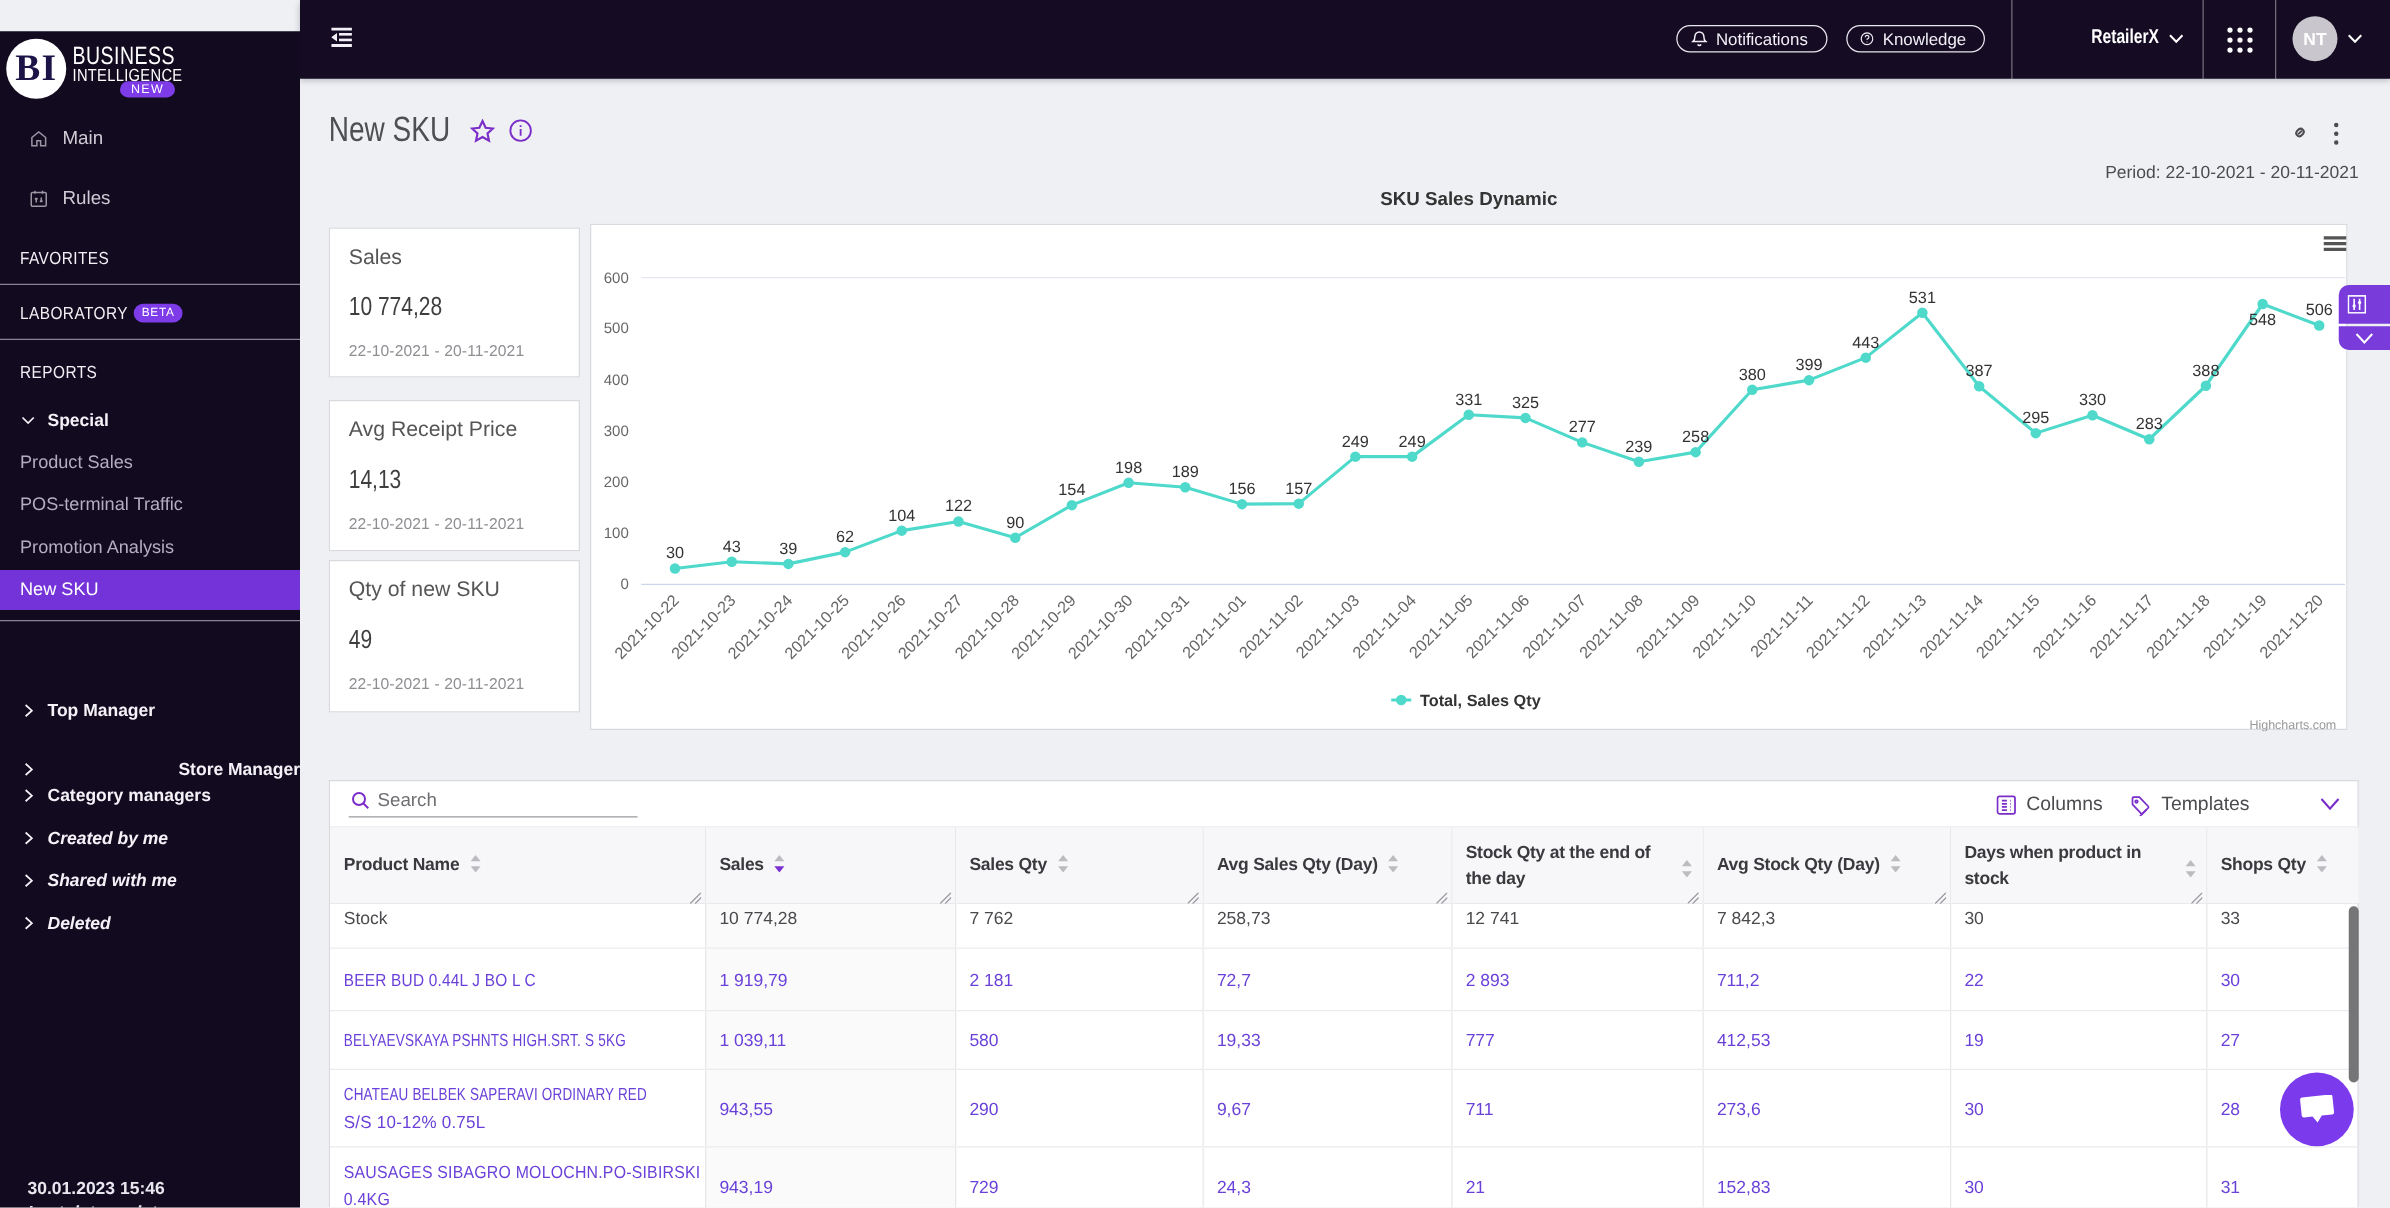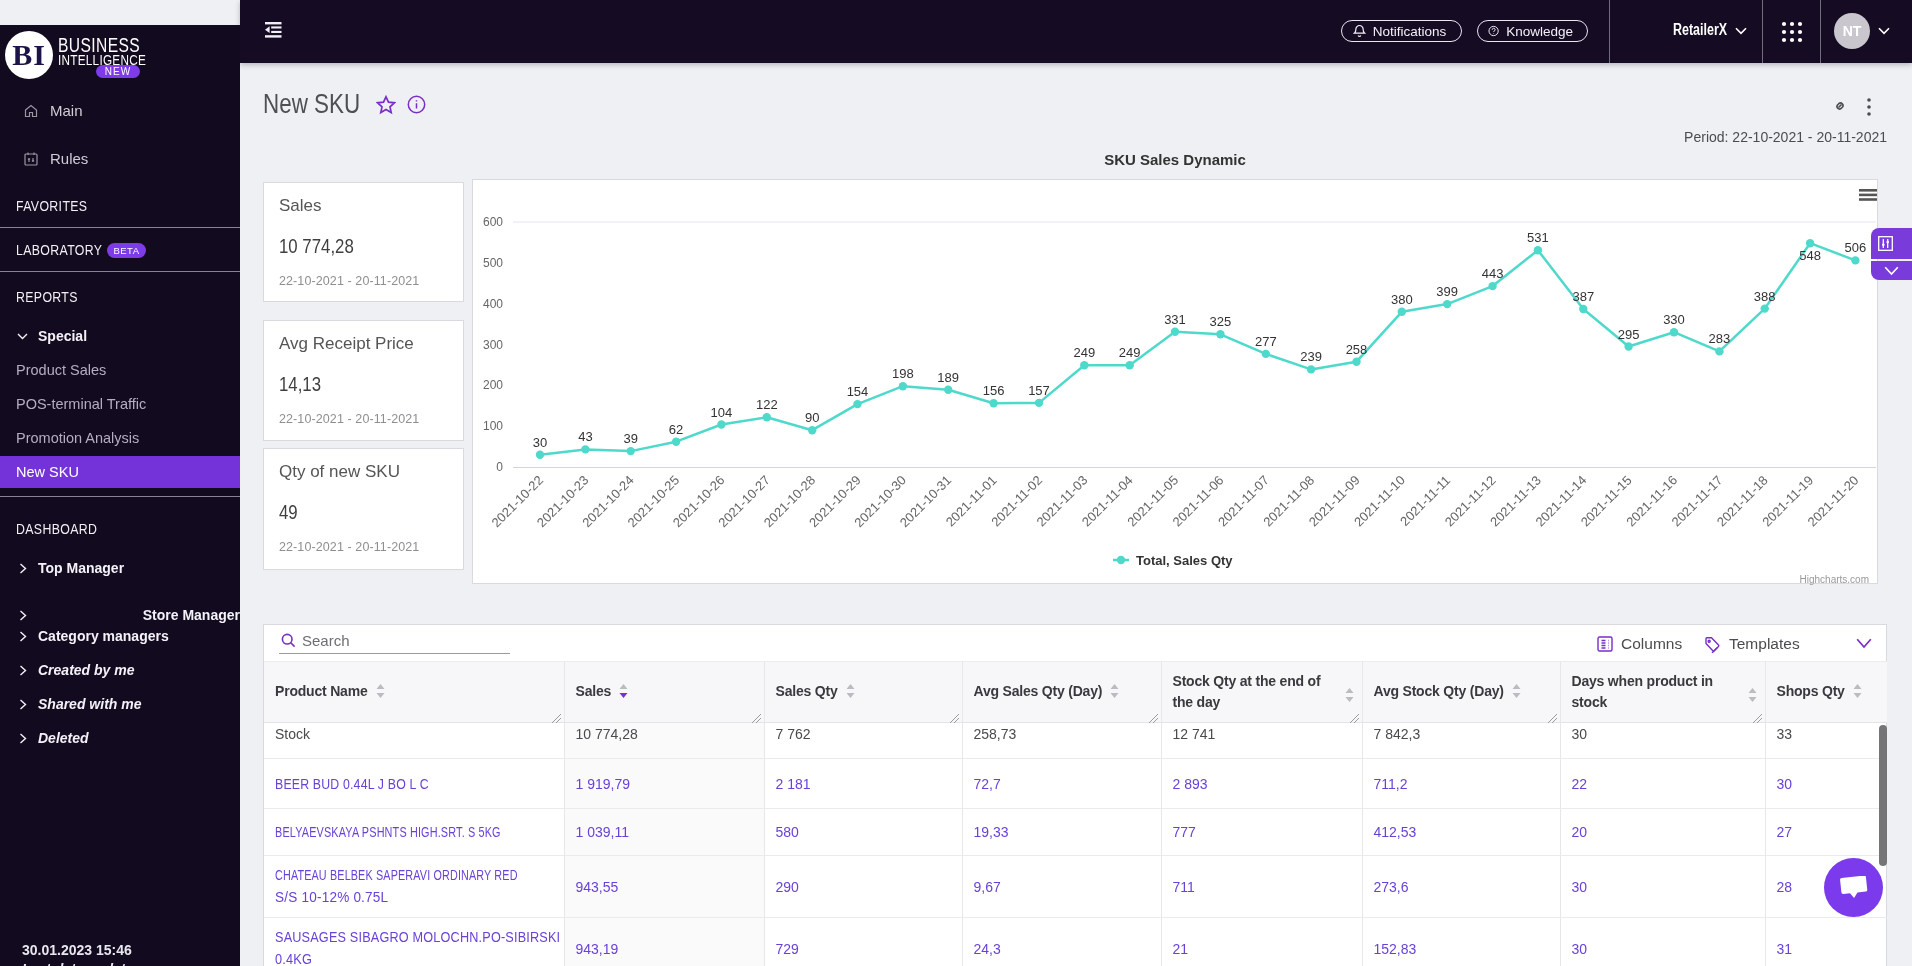--- a/index.html
+++ b/index.html
@@ -98,21 +98,20 @@
       <svg class="abs" style="left:17px;top:12px" width="11" height="8" viewBox="0 0 11 8" fill="none" stroke="#f4f2f8" stroke-width="1.4">
           <path d="M1 2 L5.5 6.5 L10 2"></path>
         </svg>
       <span style="margin-left:38px">Special</span>
     </div>
     <div class="side-item subitem" style="top:329px;"><span style="margin-left:16px">Product Sales</span></div>
     <div class="side-item subitem" style="top:363px;"><span style="margin-left:16px">POS-terminal Traffic</span></div>
     <div class="side-item subitem" style="top:397px;"><span style="margin-left:16px">Promotion Analysis</span></div>
     <div class="side-item" style="top:431px;background:#7433d9;color:#fff;font-size:14.5px;"><span style="margin-left:16px">New SKU</span></div>
     <div class="divider" style="top:471px"></div>
-    <div class="side-item sect" style="top:488px;"><span class="sx" style="margin-left:16px">DASHBOARD</span></div>
 
     <div class="side-item boldw" style="top:527px;"><svg class="abs" style="left:19px;top:11px" width="8" height="11" viewBox="0 0 8 11" fill="none" stroke="#f4f2f8" stroke-width="1.4">
           <path d="M1.5 1 L6.5 5.5 L1.5 10"></path>
         </svg><span style="margin-left:38px">Top Manager</span></div>
     <div class="side-item boldw" style="top:574px;text-align:right;"><svg class="abs" style="left:19px;top:11px" width="8" height="11" viewBox="0 0 8 11" fill="none" stroke="#f4f2f8" stroke-width="1.4">
           <path d="M1.5 1 L6.5 5.5 L1.5 10"></path>
         </svg><span style="margin-left:38px">Store Manager</span></div>
     <div class="side-item boldw" style="top:595px;"><svg class="abs" style="left:19px;top:11px" width="8" height="11" viewBox="0 0 8 11" fill="none" stroke="#f4f2f8" stroke-width="1.4">
           <path d="M1.5 1 L6.5 5.5 L1.5 10"></path>
         </svg><span style="margin-left:38px">Category managers</span></div>
@@ -439,21 +438,21 @@
             <td>22</td>
             <td>30</td>
           </tr>
       <tr style="height:47px;">
             <td style="white-space:nowrap"><span class="pname" style="transform:scaleX(.775)">BELYAEVSKAYA PSHNTS HIGH.SRT. S 5KG</span></td>
             <td class="salecol">1 039,11</td>
             <td>580</td>
             <td>19,33</td>
             <td>777</td>
             <td>412,53</td>
-            <td>20</td>
+            <td>19</td>
             <td>27</td>
           </tr>
       <tr style="height:62px;">
             <td style="line-height:21.5px;white-space:nowrap">
               <div class="pname" style="transform:scaleX(.77)">CHATEAU BELBEK SAPERAVI ORDINARY RED</div>
               <div class="pname" style="transform:scaleX(.97)">S/S 10-12% 0.75L</div>
             </td>
             <td class="salecol">943,55</td>
             <td>290</td>
             <td>9,67</td>

